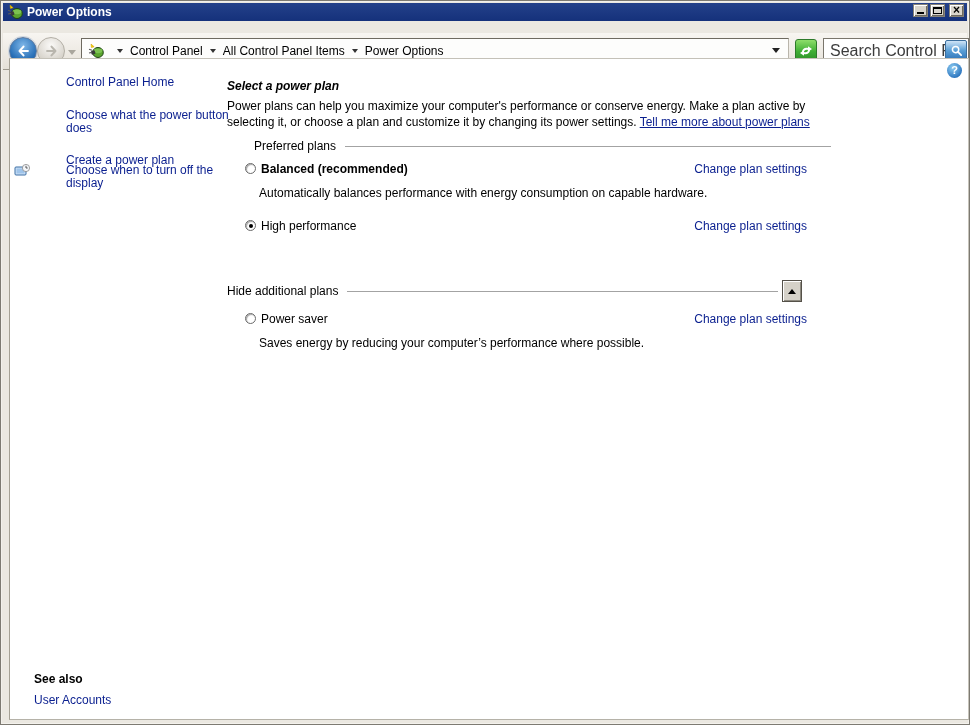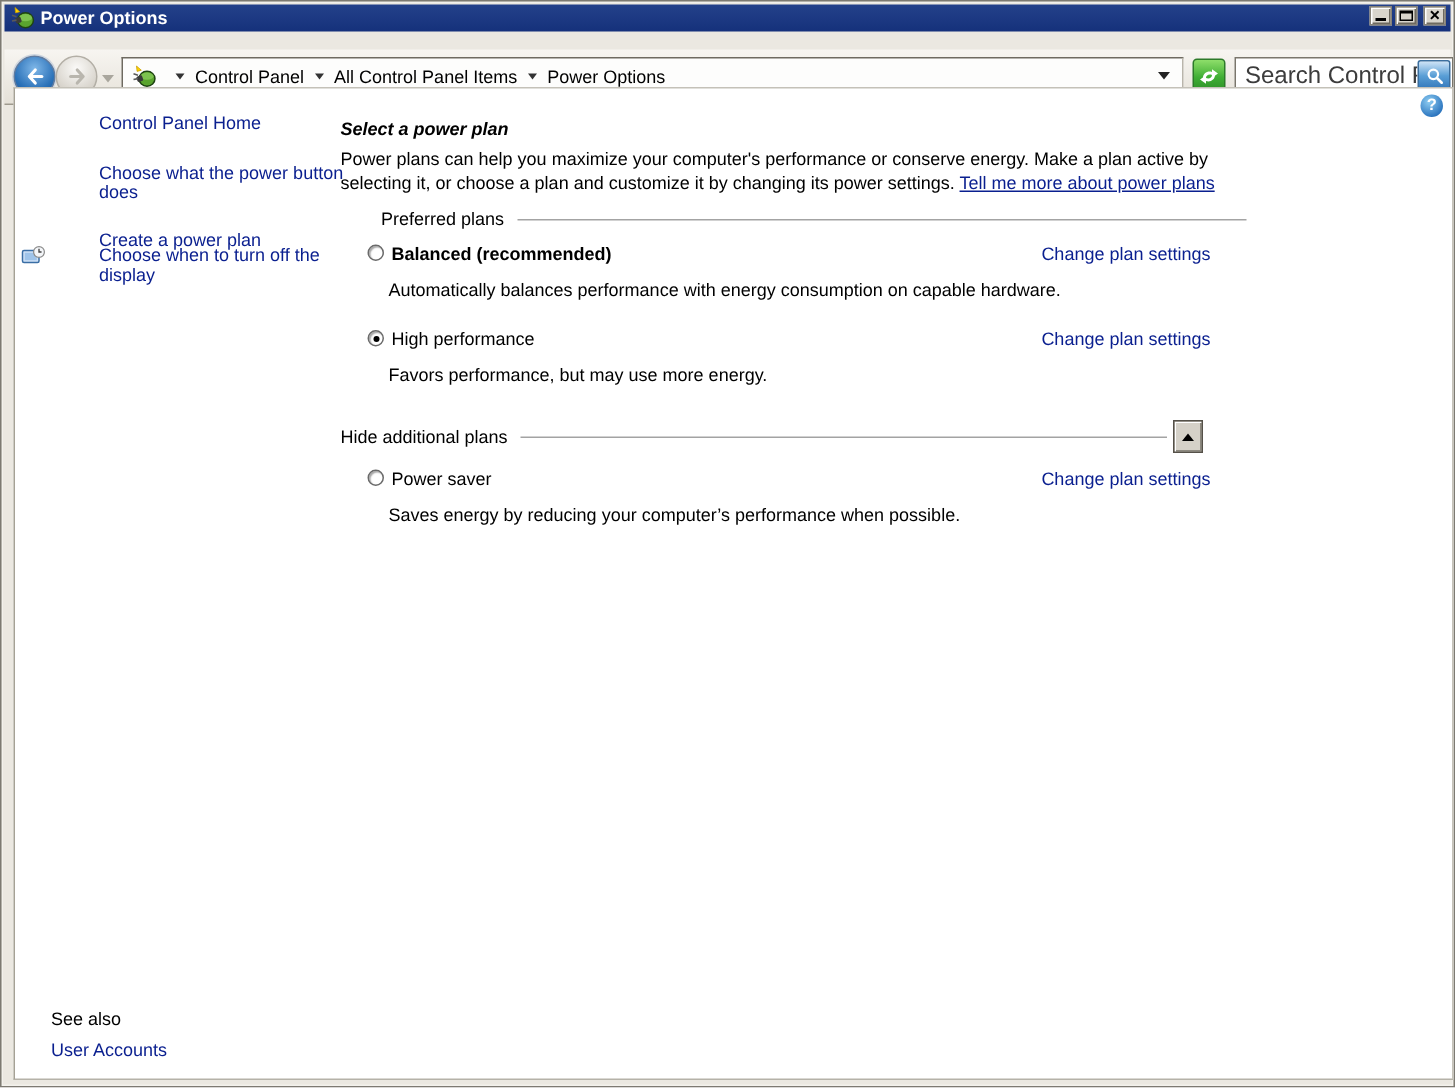--- a/index.html
+++ b/index.html
@@ -64,21 +64,21 @@
   .content{position:absolute;left:8px;top:57px;width:960px;height:662px;background:#fff;
     border:1px solid;border-color:#c4c1b8 #c6c3ba #b5b2a8 #a5a195;}
   .helpbtn{position:absolute;right:6px;top:4px;width:15px;height:15px;border-radius:50%;
     background:radial-gradient(circle at 38% 32%,#8ecdf2,#2e77c0 72%,#1d5a9e);
     color:#fff;font-weight:bold;font-size:11px;line-height:15px;text-align:center;}
 
   .link{color:var(--link);cursor:pointer;}
   .tasklink{position:absolute;color:var(--link);width:172px;line-height:13px;cursor:pointer;margin-left:32px;}
   .sb-icon{position:absolute;left:4px;width:17px;height:17px;}
 
-  .see-title{position:absolute;left:24px;top:613px;font-weight:normal;}
+  .see-title{position:absolute;left:24px;top:613px;font-weight:bold;}
   .see-link{position:absolute;left:24px;top:634px;color:var(--link);cursor:pointer;}
 
   .page-title{position:absolute;left:217px;top:20px;font-weight:bold;font-style:italic;}
   .intro{position:absolute;left:217px;top:39px;width:592px;line-height:16px;}
   .intro .link{text-decoration:underline;}
 
   .group-hd{position:absolute;left:217px;display:flex;align-items:center;}
   .group-hd .lbl{white-space:nowrap;padding-right:9px;}
   .group-hd .rule{flex:1;height:1px;background:#a3a3a3;margin-top:1px;}
 
@@ -216,31 +216,30 @@
       <span class="plan-name bold">Balanced (recommended)</span>
       <span class="changelink">Change plan settings</span>
     </div>
     <div class="plandesc" style="top:127px;">Automatically balances performance with energy consumption on capable hardware.</div>
 
     <div class="planrow" style="top:160px;">
       <span class="radio checked"></span>
       <span class="plan-name">High performance</span>
       <span class="changelink">Change plan settings</span>
     </div>
-    <div class="plandesc" style="top:184px;">Favors performance, but may use more energy.</div>
 
     <div class="group-hd" style="top:225px;width:551px;">
       <span class="lbl">Hide additional plans</span>
       <span class="rule"></span>
     </div>
     <div class="upbtn">
       <span class="tri"></span>
     </div>
 
     <div class="planrow" style="top:253px;">
       <span class="radio"></span>
       <span class="plan-name">Power saver</span>
       <span class="changelink">Change plan settings</span>
     </div>
-    <div class="plandesc" style="top:277px;">Saves energy by reducing your computer’s performance when possible.</div>
+    <div class="plandesc" style="top:277px;">Saves energy by reducing your computer’s performance where possible.</div>
 
   </div>
 </div>
 
 </body></html>

